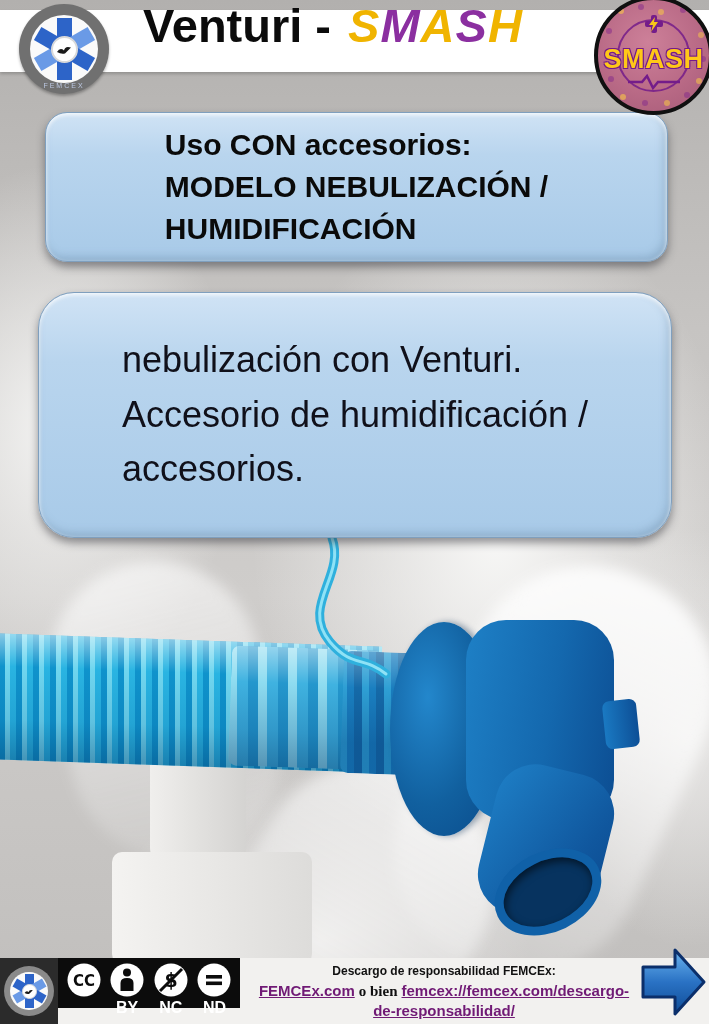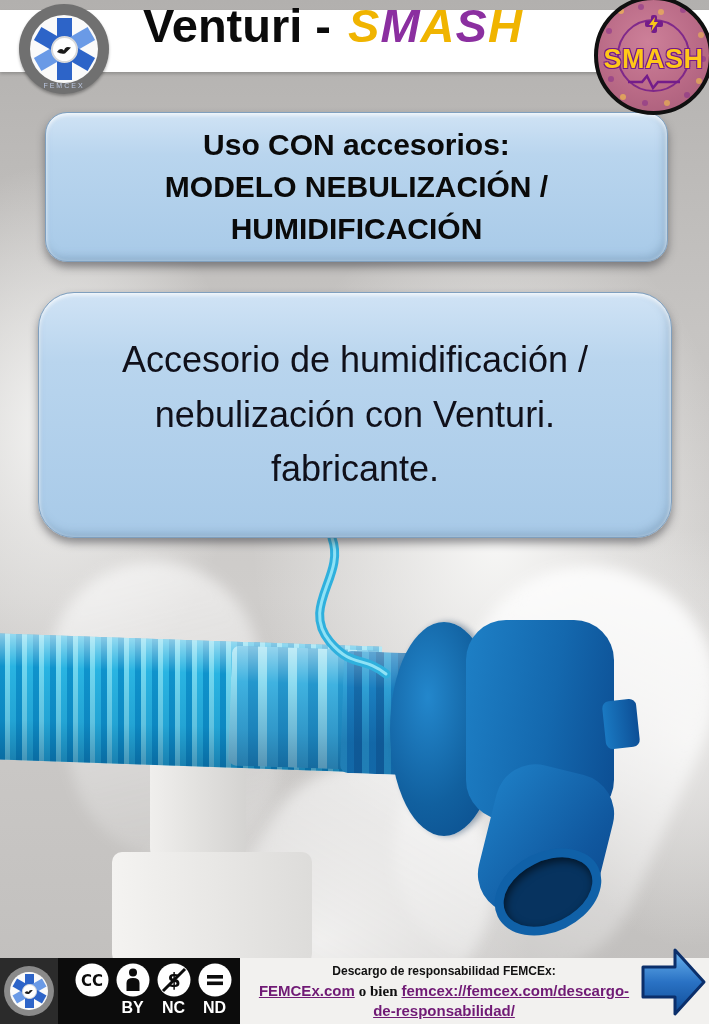--- a/index.html
+++ b/index.html
@@ -113,36 +113,36 @@
                  font-weight:bold; letter-spacing:.5px; color:#ffc818;
                  text-shadow:1px 1px 0 #741c8a, -1px 1px 0 #741c8a, 1px -1px 0 #741c8a, -1px -1px 0 #741c8a; }
   .badge-pulse { position:absolute; top:74px; left:50%; transform:translateX(-50%); }
 
   
   .box { position:absolute; z-index:15;
          background:linear-gradient(180deg,#d0e3f5 0%, #b9d5ee 28%, #a8cae8 100%);
          border:1px solid #7f9fbe;
          box-shadow:0 5px 8px rgba(50,50,55,.5), inset 0 2px 4px rgba(255,255,255,.9),
                     inset -3px -4px 8px rgba(92,122,152,.35);
-         display:flex; align-items:center; justify-content:center; text-align:center; }
+         display:flex; align-items:center; justify-content:center; text-align:left; }
   .box1 { left:45px; top:112px; width:623px; height:150px; border-radius:22px; }
   .box1 .lines { font-size:30px; font-weight:bold; line-height:1.4; color:#0a0a0a; }
   .box2 { left:38px; top:292px; width:634px; height:246px; border-radius:36px; }
   .box2 .lines { font-size:36px; font-weight:normal; line-height:1.52; color:#10101a; }
 
   
   .footer-bar { position:absolute; left:0; top:958px; width:100%; height:66px; background:#f2f1ef; z-index:20; }
   .footer-logo-block { position:absolute; left:0; top:0; width:58px; height:66px; background:#2b2b2b;
                        display:flex; align-items:center; justify-content:center; }
   .mini-logo { position:relative; width:50px; height:50px; border-radius:50%; background:#8a8a8a; }
   .mini-logo .logo-inner { inset:6px; }
   .mini-logo .logo-arm { width:9px; margin-left:-4.5px; top:2px; bottom:2px; }
   .mini-logo .logo-center { width:15px; height:15px; margin:-7.5px 0 0 -7.5px; border-width:1px; }
-  .cc-badge { position:absolute; left:58px; top:0; width:182px; height:66px; background:#0c0c0c;
-              display:flex; flex-direction:column; justify-content:flex-start; padding:3px 5px 2px;align-items:flex-end; }
+  .cc-badge { position:absolute; left:58px; top:0; width:182px; height:50px; background:#0c0c0c;
+              display:flex; flex-direction:column; justify-content:flex-start; padding:3px 5px 2px; }
   .cc-row { display:flex; justify-content:space-between; }
   .cc-cell { width:41px; display:flex; flex-direction:column; align-items:center; }
   .cc-label { color:#fff; font-weight:bold; font-size:16px; line-height:18px; }
   .disclaimer { position:absolute; left:246px; top:4px; width:396px; text-align:center; }
   .disc-title { font-size:12px; font-weight:bold; color:#101010; line-height:19px; }
   .disc-line  { font-size:15px; font-weight:bold; color:#101010; line-height:19px; }
   .link { color:#701a75; text-decoration:underline; cursor:pointer; }
   .sep { margin:0 4px;font-family:Liberation Serif, serif; }
   .next-arrow { position:absolute; right:2px; top:-13px; width:66px; height:74px; z-index:30; cursor:pointer; }
 </style>
@@ -208,23 +208,23 @@
   <section class="box box1">
     <div class="lines">
       <div>Uso CON accesorios:</div>
       <div>MODELO NEBULIZACIÓN /</div>
       <div>HUMIDIFICACIÓN</div>
     </div>
   </section>
 
   <section class="box box2">
     <div class="lines">
+      <div>nebulización con Venturi.</div>
       <div>Accesorio de humidificación /</div>
-      <div>nebulización con Venturi.</div>
-      <div>fabricante.</div>
+      <div>accesorios.</div>
     </div>
   </section>
 
   <footer class="footer-bar">
 
     <div class="footer-logo-block">
       <div class="mini-logo">
         <div class="logo-inner">
           <div class="logo-arm a1"></div>
           <div class="logo-arm a2"></div>

